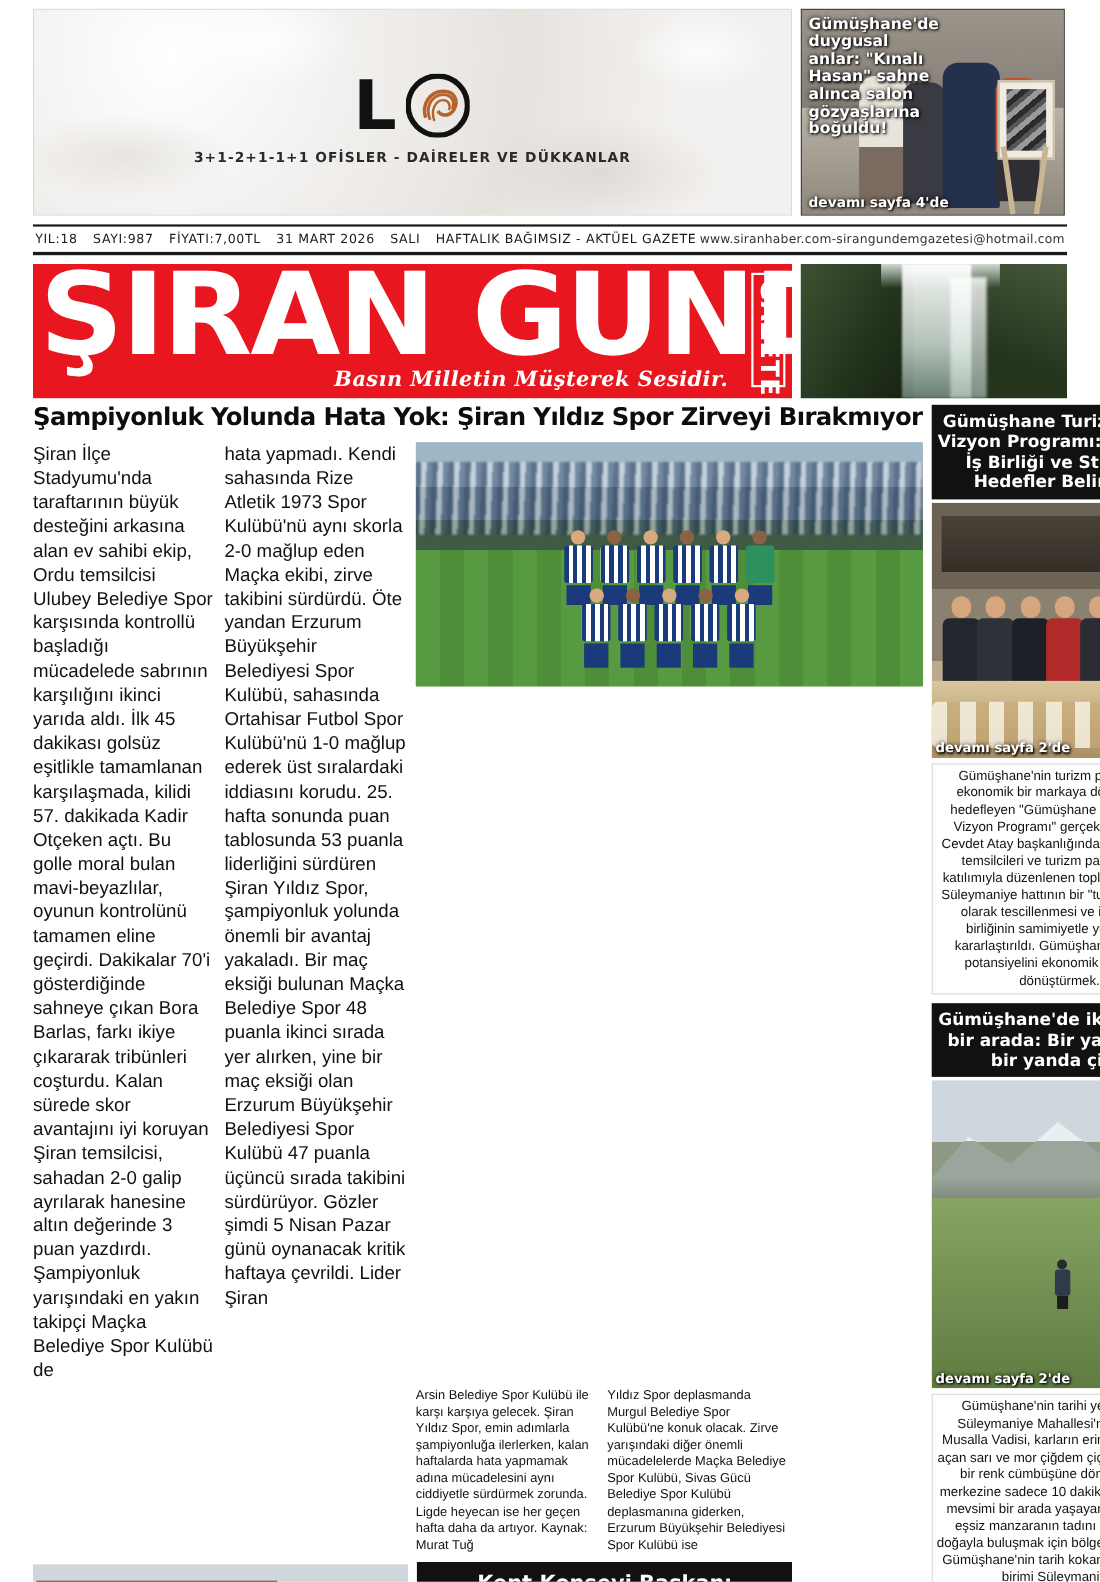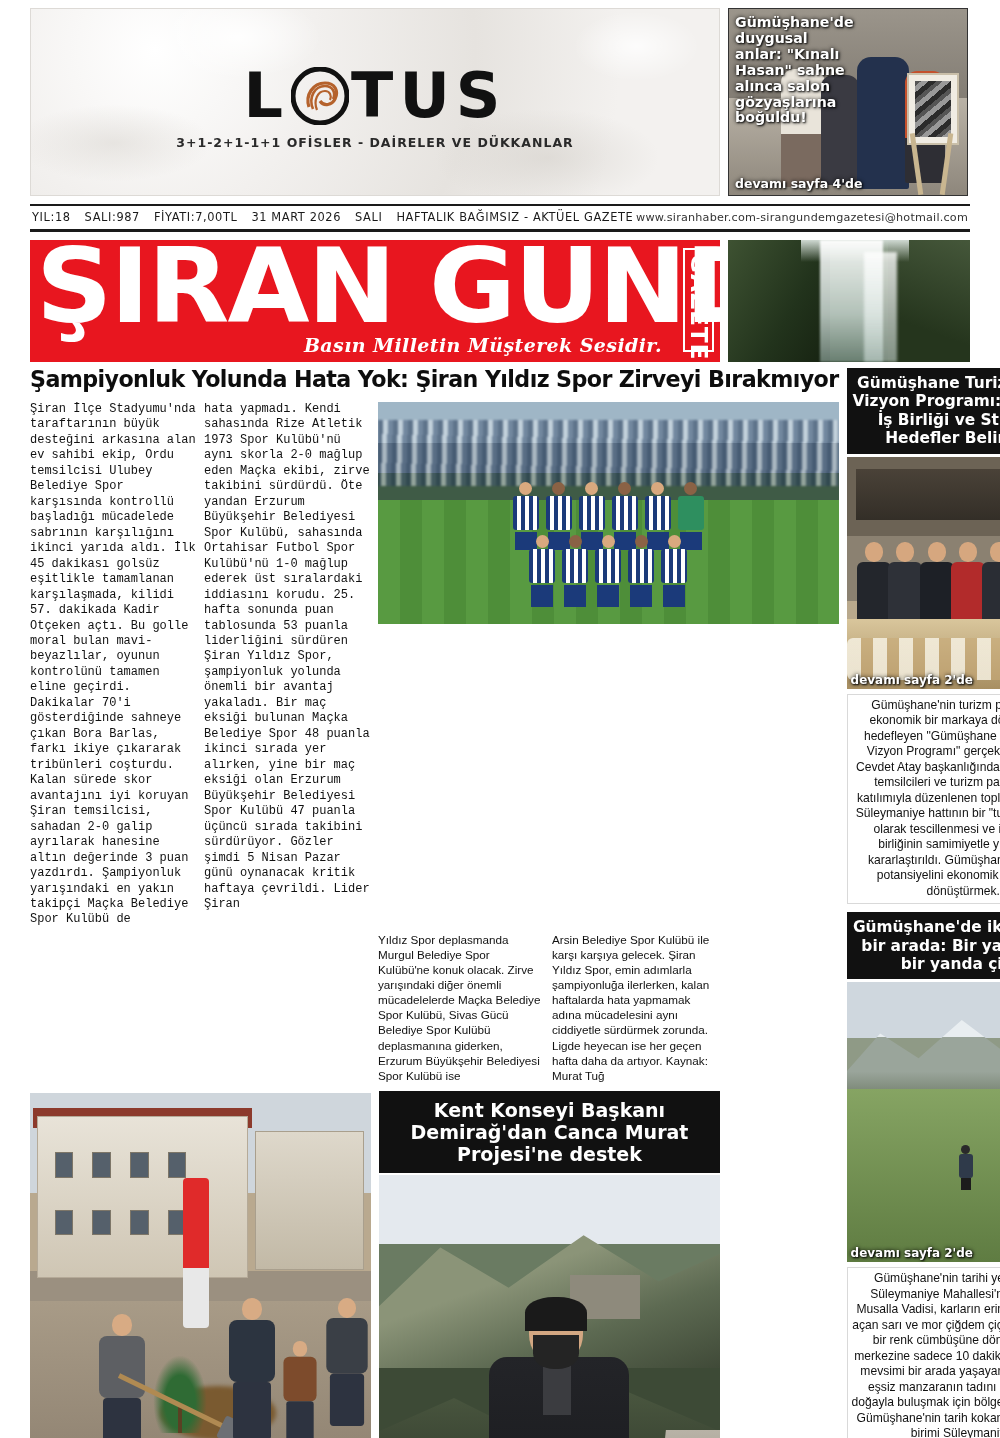--- a/index.html
+++ b/index.html
@@ -317,22 +317,22 @@
     white-space: nowrap;
     overflow: hidden;
   }
   .lead-body {
     display: flex;
     gap: 8px;
     margin-top: 6px;
   }
   .txt-col {
     flex: 0 0 166px;
-    font-family: Liberation Mono, monospace;
-    font-size: 12px;
+    font-family: Liberation Sans, sans-serif;
+    font-size: 17px;
     line-height: 1.29;
     color: #111;
     text-align: left;
     hyphens: none;
   }
   .lead-photo {
     flex: 1;
     height: 222px;
     position: relative;
     overflow: hidden;
@@ -524,21 +524,20 @@
         <div class="lotus-word">
           <span>L</span>
           <span class="lotus-o">
             <svg width="58" height="58" viewBox="0 0 58 58">
               <circle cx="29" cy="29" r="27" fill="none" stroke="#111" stroke-width="5"></circle>
               <path d="M18 40 C14 28 22 16 34 16 C44 16 48 24 44 32 C41 38 33 40 29 34" fill="none" stroke="#b5622c" stroke-width="3.2"></path>
               <path d="M22 42 C17 30 24 19 34 19 C42 19 45 26 42 32" fill="none" stroke="#b5622c" stroke-width="2.6"></path>
               <path d="M26 43 C22 33 27 24 34 24 C39 24 41 29 39 33" fill="none" stroke="#b5622c" stroke-width="2.2"></path>
             </svg>
           </span>
-          <span>TUS</span>
         </div>
       </div>
       <div class="lotus-sub">3+1-2+1-1+1 OFİSLER - DAİRELER VE DÜKKANLAR</div>
     </div>
 
     <div class="promo-box">
       <div class="promo-photo">
         <div class="promo-scene">
           <div class="wall"></div>
             <div class="floor"></div>
@@ -556,21 +555,21 @@
         </div>
       </div>
       <div class="promo-text">Gümüşhane'de duygusal anlar: "Kınalı Hasan" sahne alınca salon gözyaşlarına boğuldu!</div>
       <div class="promo-cont">devamı sayfa 4'de</div>
     </div>
   </div>
 
   <div class="info-bar">
     <div class="info-left">
       <span>YIL:18</span>
-      <span>SALI:987</span>
+      <span>SAYI:987</span>
       <span>FİYATI:7,00TL</span>
       <span>31 MART 2026</span>
       <span>SALI</span>
       <span>HAFTALIK BAĞIMSIZ - AKTÜEL GAZETE</span>
     </div>
     <div class="info-right">www.siranhaber.com-sirangundemgazetesi@hotmail.com</div>
   </div>
 
   <div class="masthead">
     <div class="masthead-red">
@@ -658,22 +657,22 @@
                 <div class="body"></div>
                 <div class="legs"></div>
               </div>
           </div>
         </div>
       </div>
 
       <div class="lead-lower">
         <div class="lower-col"></div>
         <div class="lower-col"></div>
+        <div class="lower-col">Arsin Belediye Spor Kulübü ile karşı karşıya gelecek. Şiran Yıldız Spor, emin adımlarla şampiyonluğa ilerlerken, kalan haftalarda hata yapmamak adına mücadelesini aynı ciddiyetle sürdürmek zorunda. Ligde heyecan ise her geçen hafta daha da artıyor. Kaynak: Murat Tuğ</div>
         <div class="lower-col">Yıldız Spor deplasmanda Murgul Belediye Spor Kulübü'ne konuk olacak. Zirve yarışındaki diğer önemli mücadelelerde Maçka Belediye Spor Kulübü, Sivas Gücü Belediye Spor Kulübü deplasmanına giderken, Erzurum Büyükşehir Belediyesi Spor Kulübü ise</div>
-        <div class="lower-col">Arsin Belediye Spor Kulübü ile karşı karşıya gelecek. Şiran Yıldız Spor, emin adımlarla şampiyonluğa ilerlerken, kalan haftalarda hata yapmamak adına mücadelesini aynı ciddiyetle sürdürmek zorunda. Ligde heyecan ise her geçen hafta daha da artıyor. Kaynak: Murat Tuğ</div>
       </div>
 
       <div class="features">
 
         <div class="feature">
           <div class="feature-photo">
             <div class="forest-scene">
               <div class="roof"></div>
               <div class="bldg">
                 <div class="win" style="left:8%;top:22%"></div>

